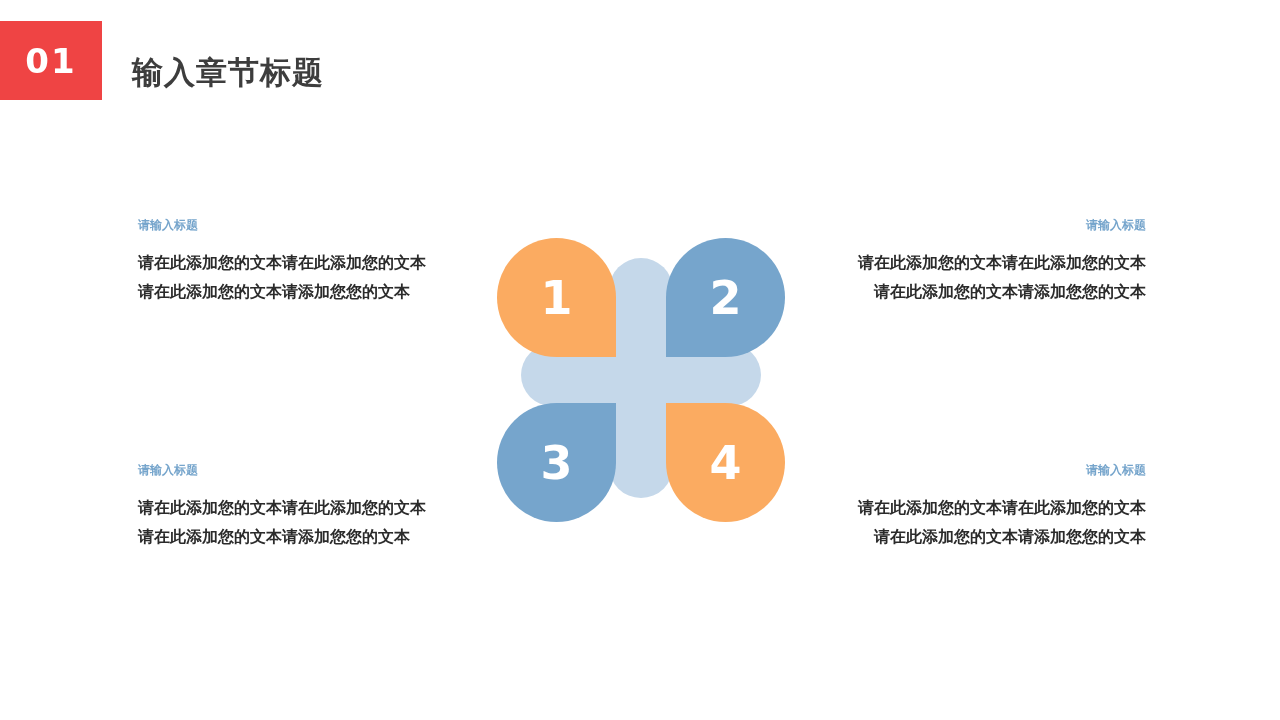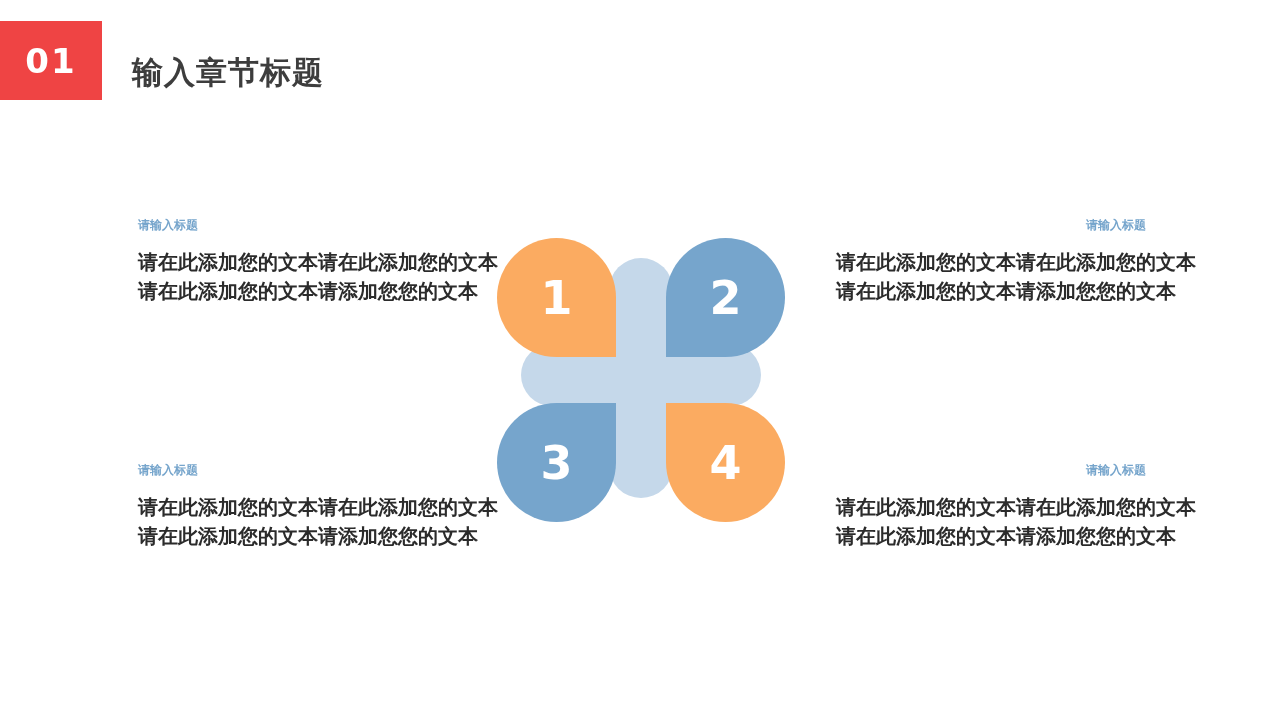--- a/index.html
+++ b/index.html
@@ -18,21 +18,21 @@
     position:absolute; left:132px; top:40px;
     font-size:31px; font-weight:bold; color:#3d3d3d; letter-spacing:1px;margin-top:12px;
   }
   .block { position:absolute; width:310px; }
   .block.left { left:138px; text-align:left; }
   .block.right { left:836px; text-align:right; }
   .block-title {
     font-size:12px; font-weight:bold; color:#76a5cc; margin:0 0 12px 0; line-height:22px;
   }
   .block-line {
-    font-size:20px; font-weight:bold; color:#2b2b2b; line-height:29px; white-space:nowrap;
+    font-size:16px; font-weight:bold; color:#2b2b2b; line-height:29px; white-space:nowrap;
   }
 
   .diagram { position:absolute; left:497px; top:238px; width:289px; height:284px; }
   .cross-v {
     position:absolute; left:112px; top:20px; width:64px; height:240px;
     background:#c5d8ea; border-radius:32px;
   }
   .cross-h {
     position:absolute; left:24px; top:106px; width:240px; height:62px;
     background:#c5d8ea; border-radius:31px;

